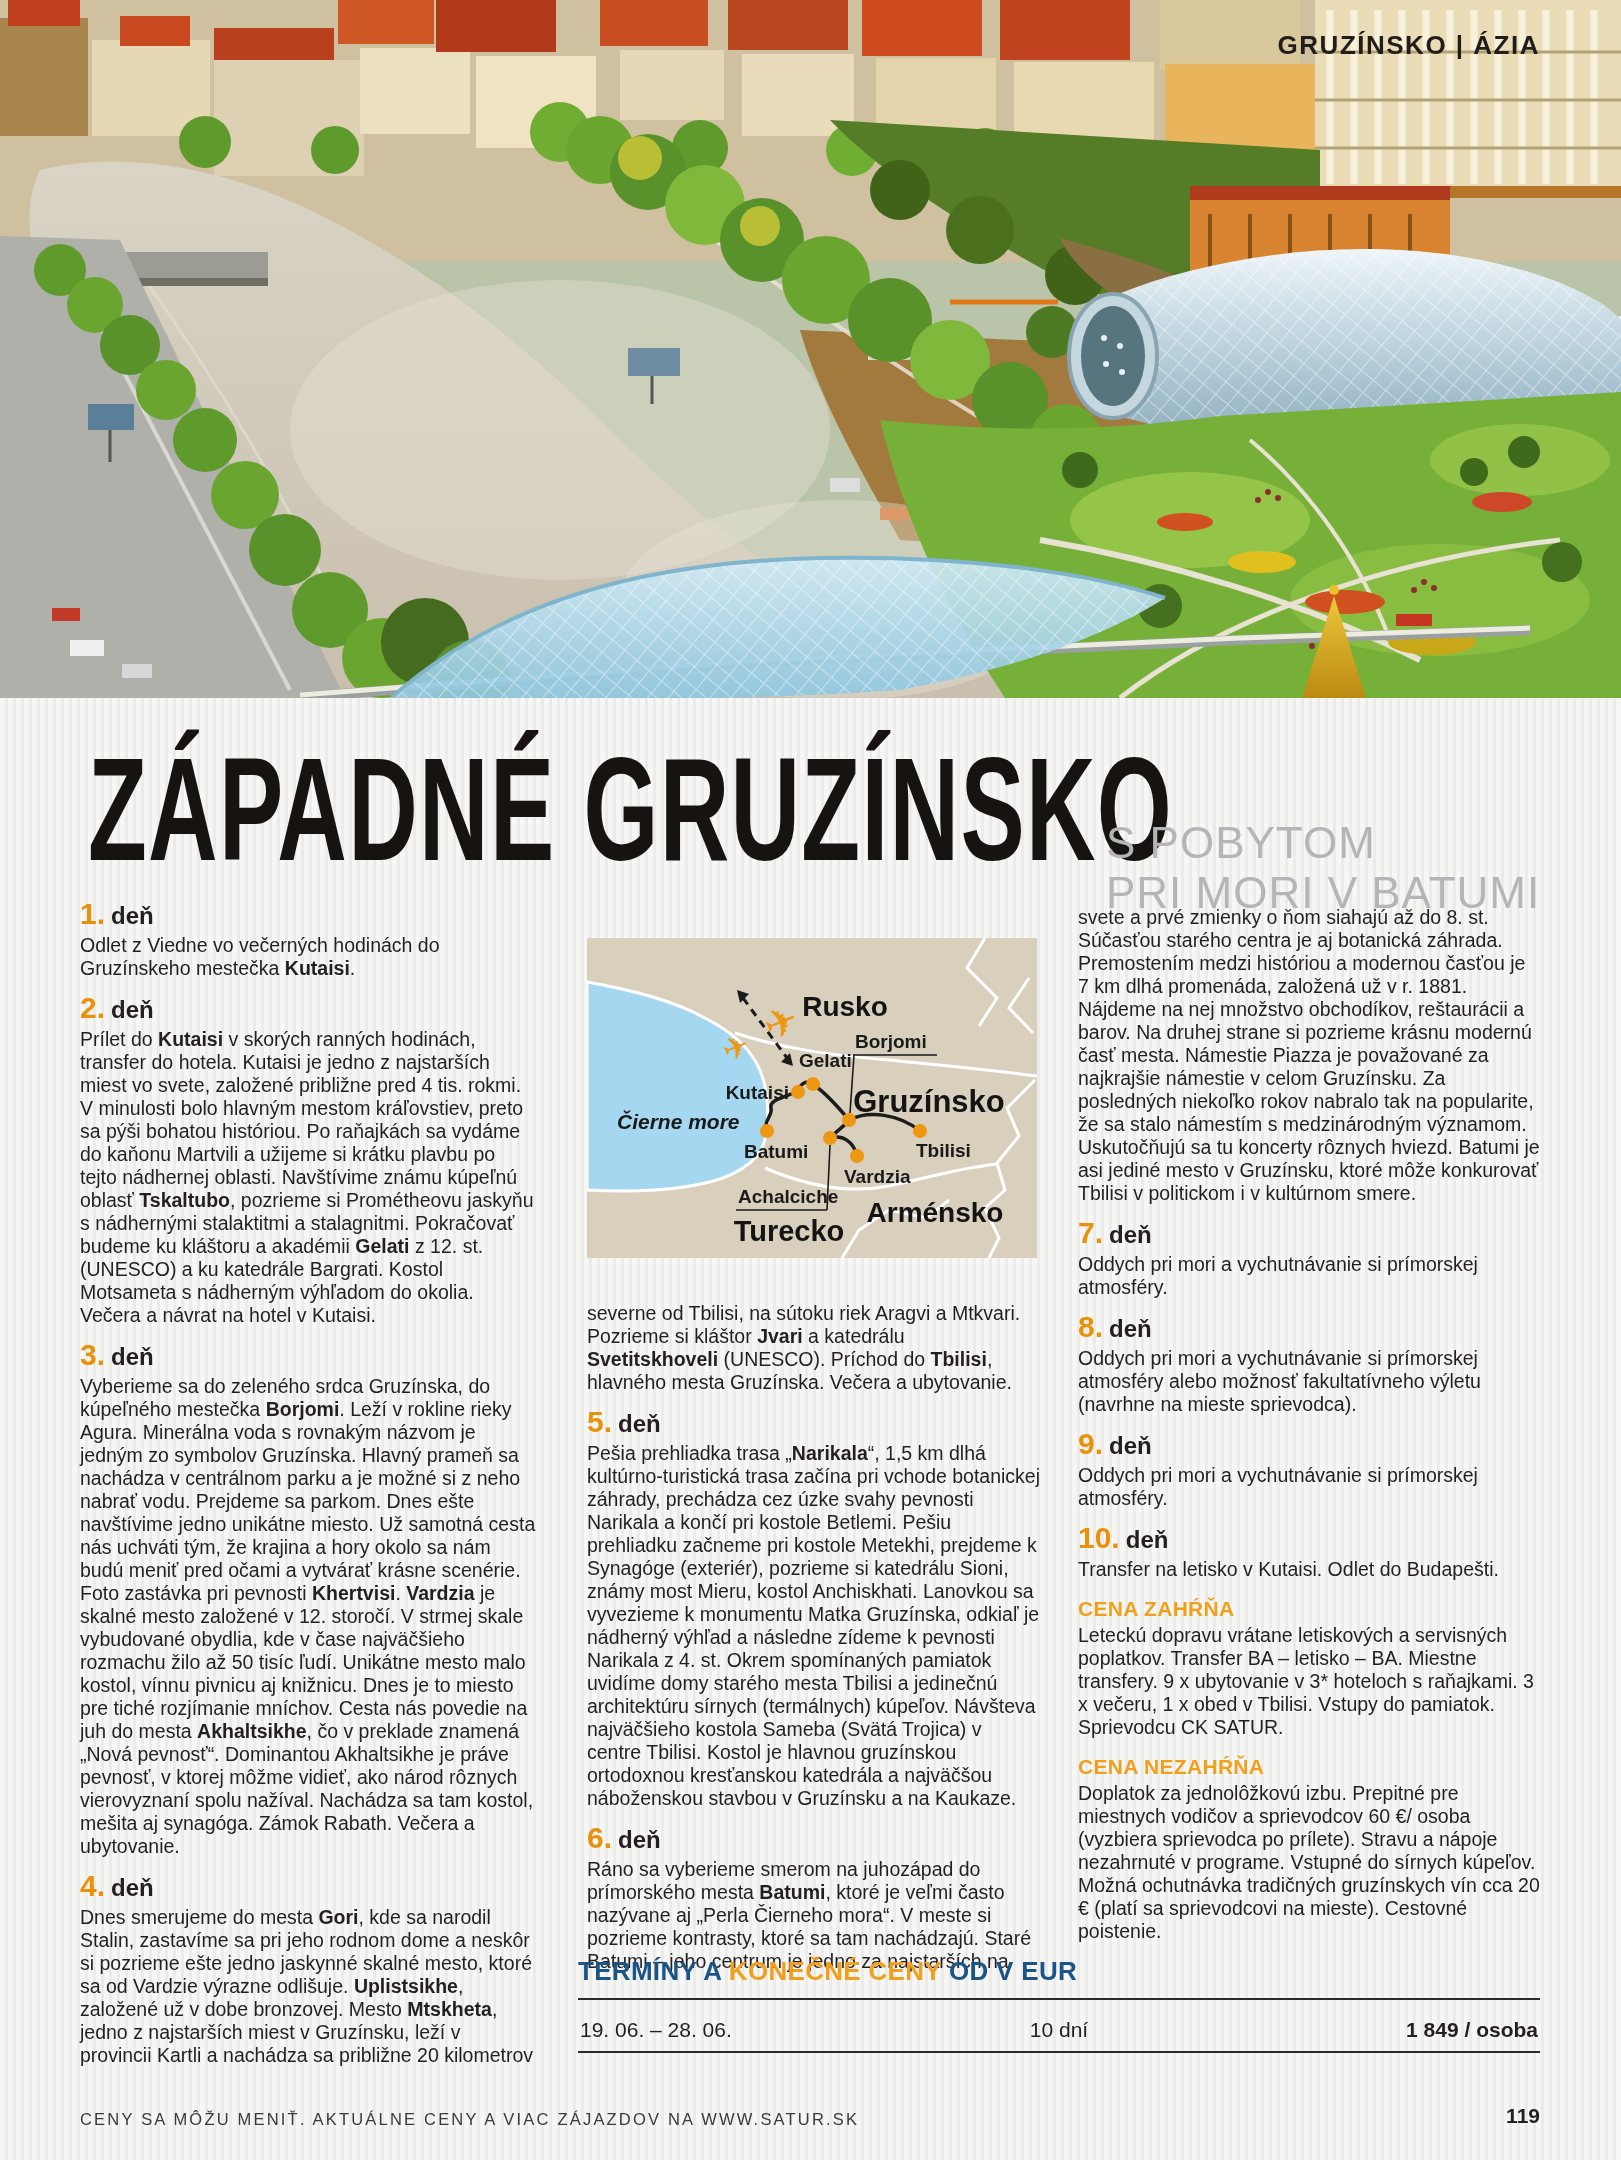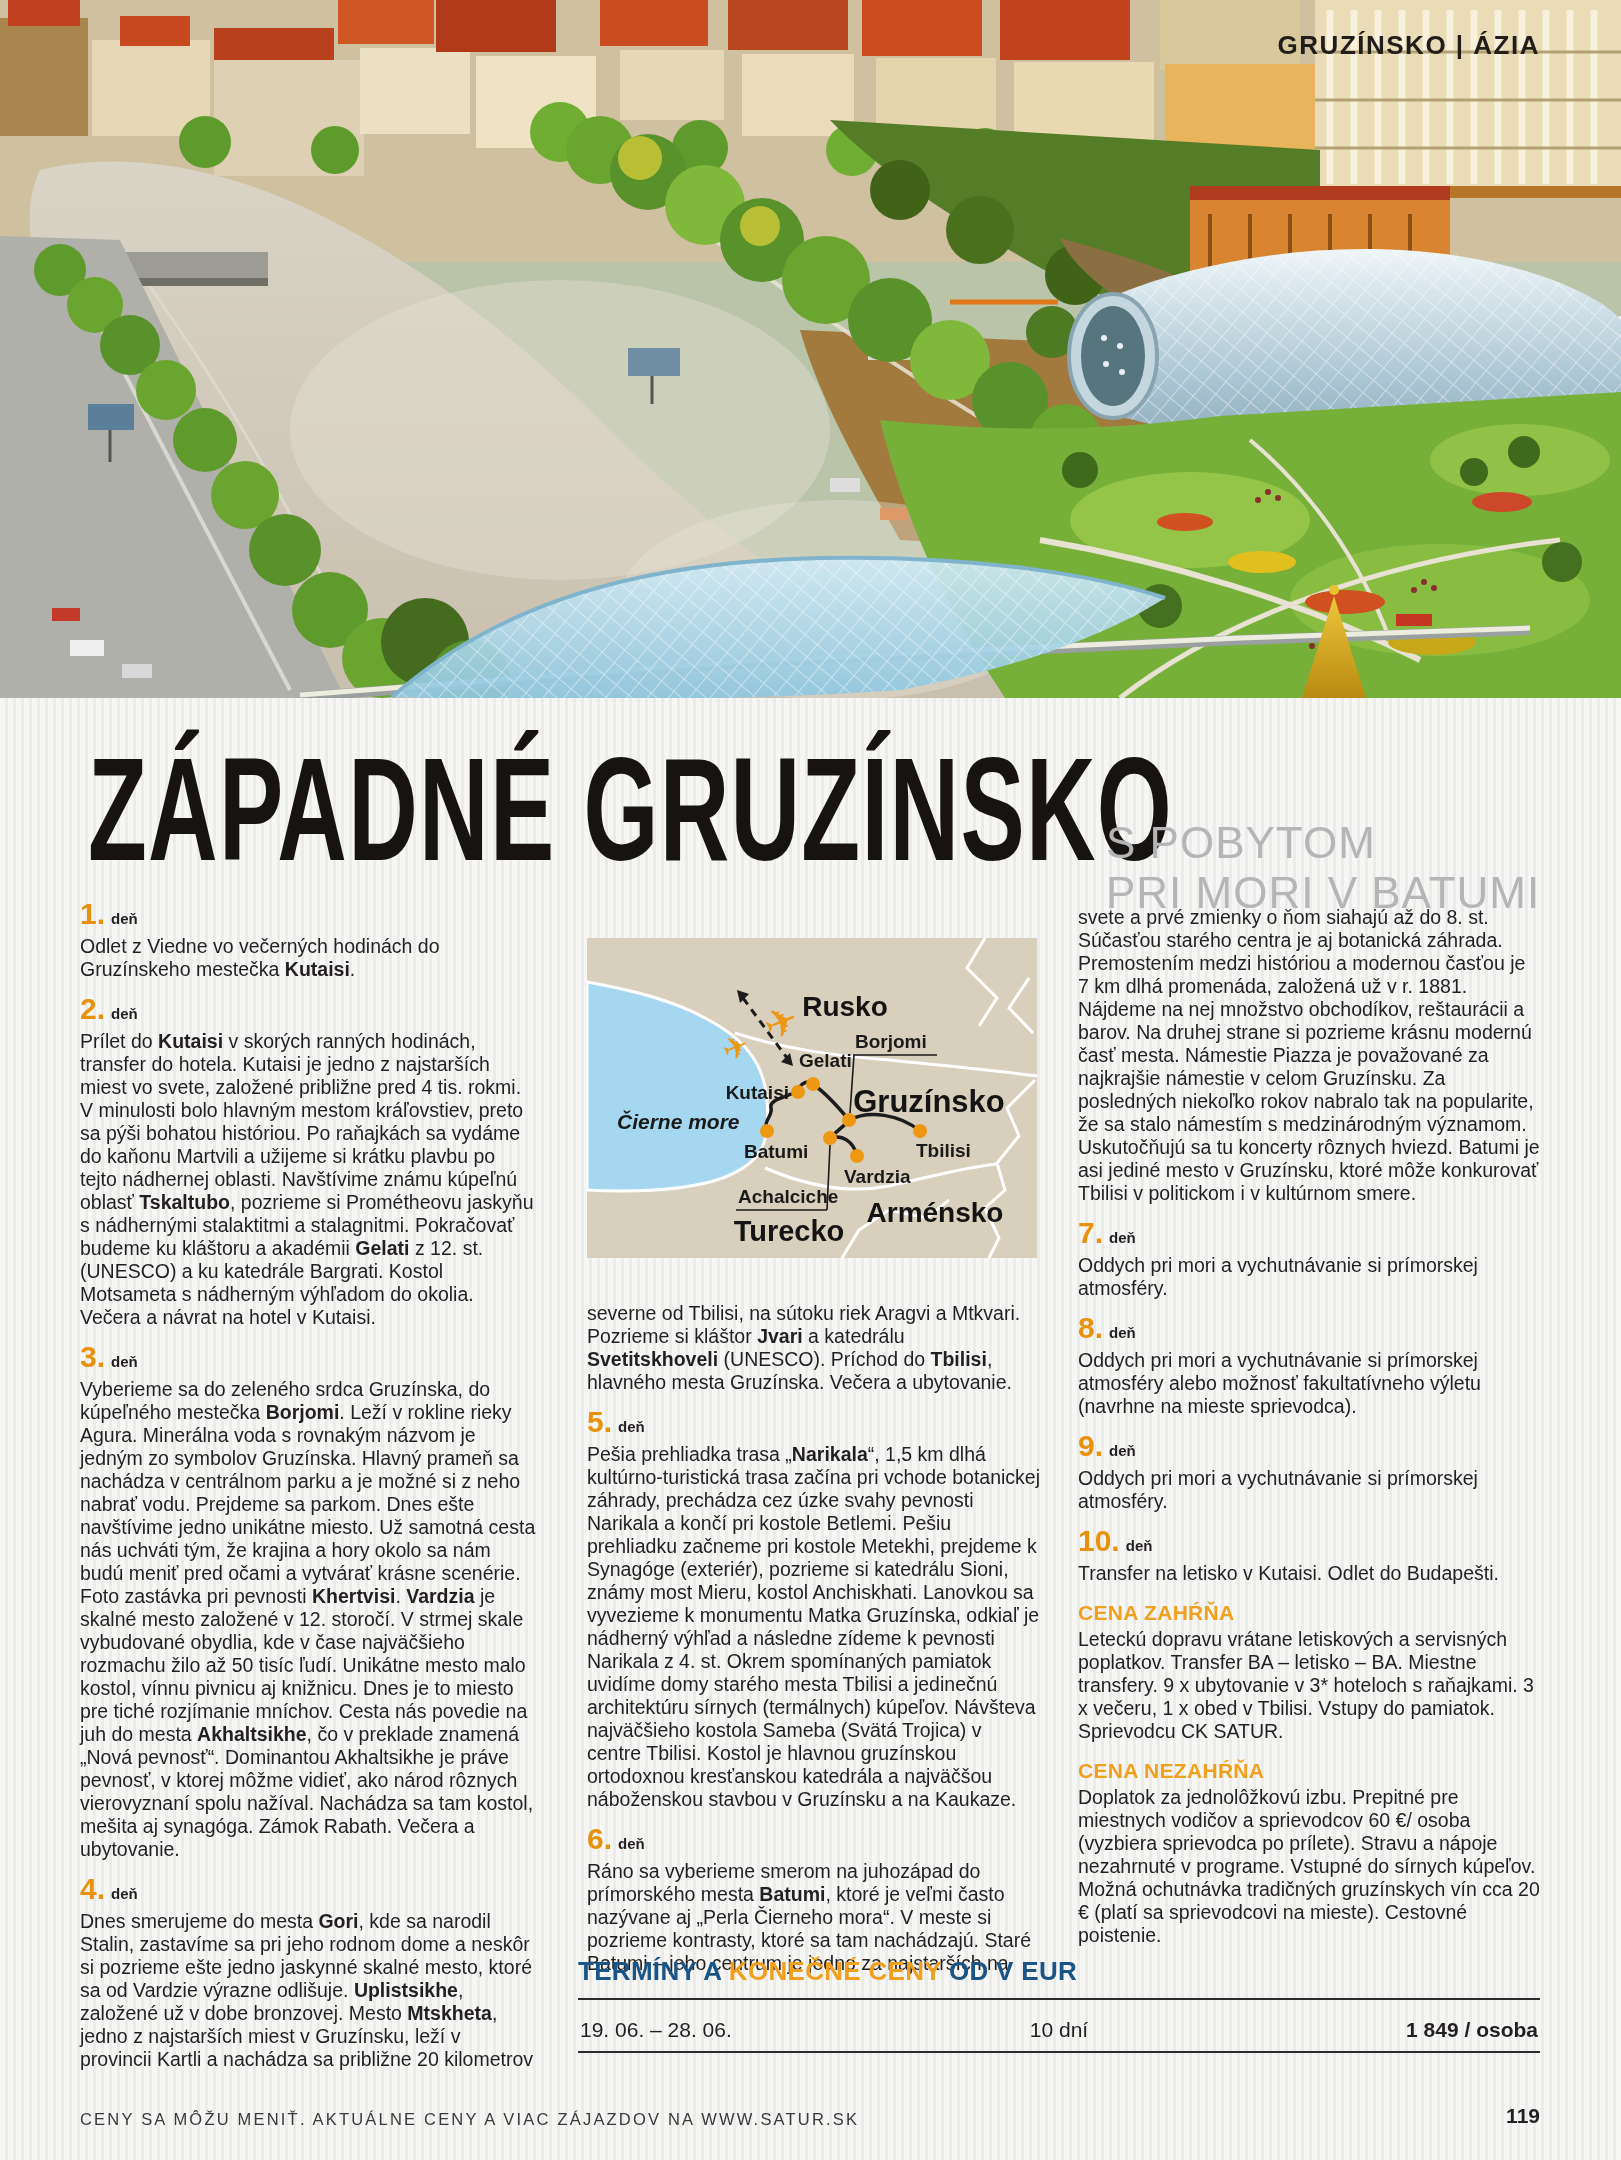--- a/index.html
+++ b/index.html
@@ -30,21 +30,21 @@
     color:#b5b5b7;letter-spacing:1px;white-space:nowrap;
   }
   
   .col{position:absolute;font-size:19.5px;line-height:23px;}
   #col1{left:80px;top:902px;width:456px;}
   #col2{left:587px;top:938px;width:454px;}
   #col3{left:1078px;top:906px;width:463px;}
   .day-head{margin:16px 0 5px 0;}
   .col > .day-head:first-child{margin-top:0;}
   .day-num{font-size:30px;font-weight:700;color:#e8920c;}
-  .day-word{font-size:15px;font-weight:700;color:#231f20;margin-left:6px;}
+  .day-word{font-size:24px;font-weight:700;color:#231f20;margin-left:6px;}
   .day-body{margin:0;}
   .day-body .b{font-weight:700;}
   .section-head{margin:16px 0 4px 0;font-size:21px;font-weight:700;color:#f0a01c;letter-spacing:.3px;}
   .map-wrap{margin:0 0 44px 0;}
   
   .price-table{position:absolute;left:578px;top:1956px;width:962px;}
   .pt-title{font-size:26px;font-weight:700;letter-spacing:.3px;margin-bottom:11px;}
   .tp-blue{color:#1a5586;}
   .tp-orange{color:#f0a01c;}
   .pt-rule{border:none;border-top:2.5px solid #2b2b2b;margin:0;}

